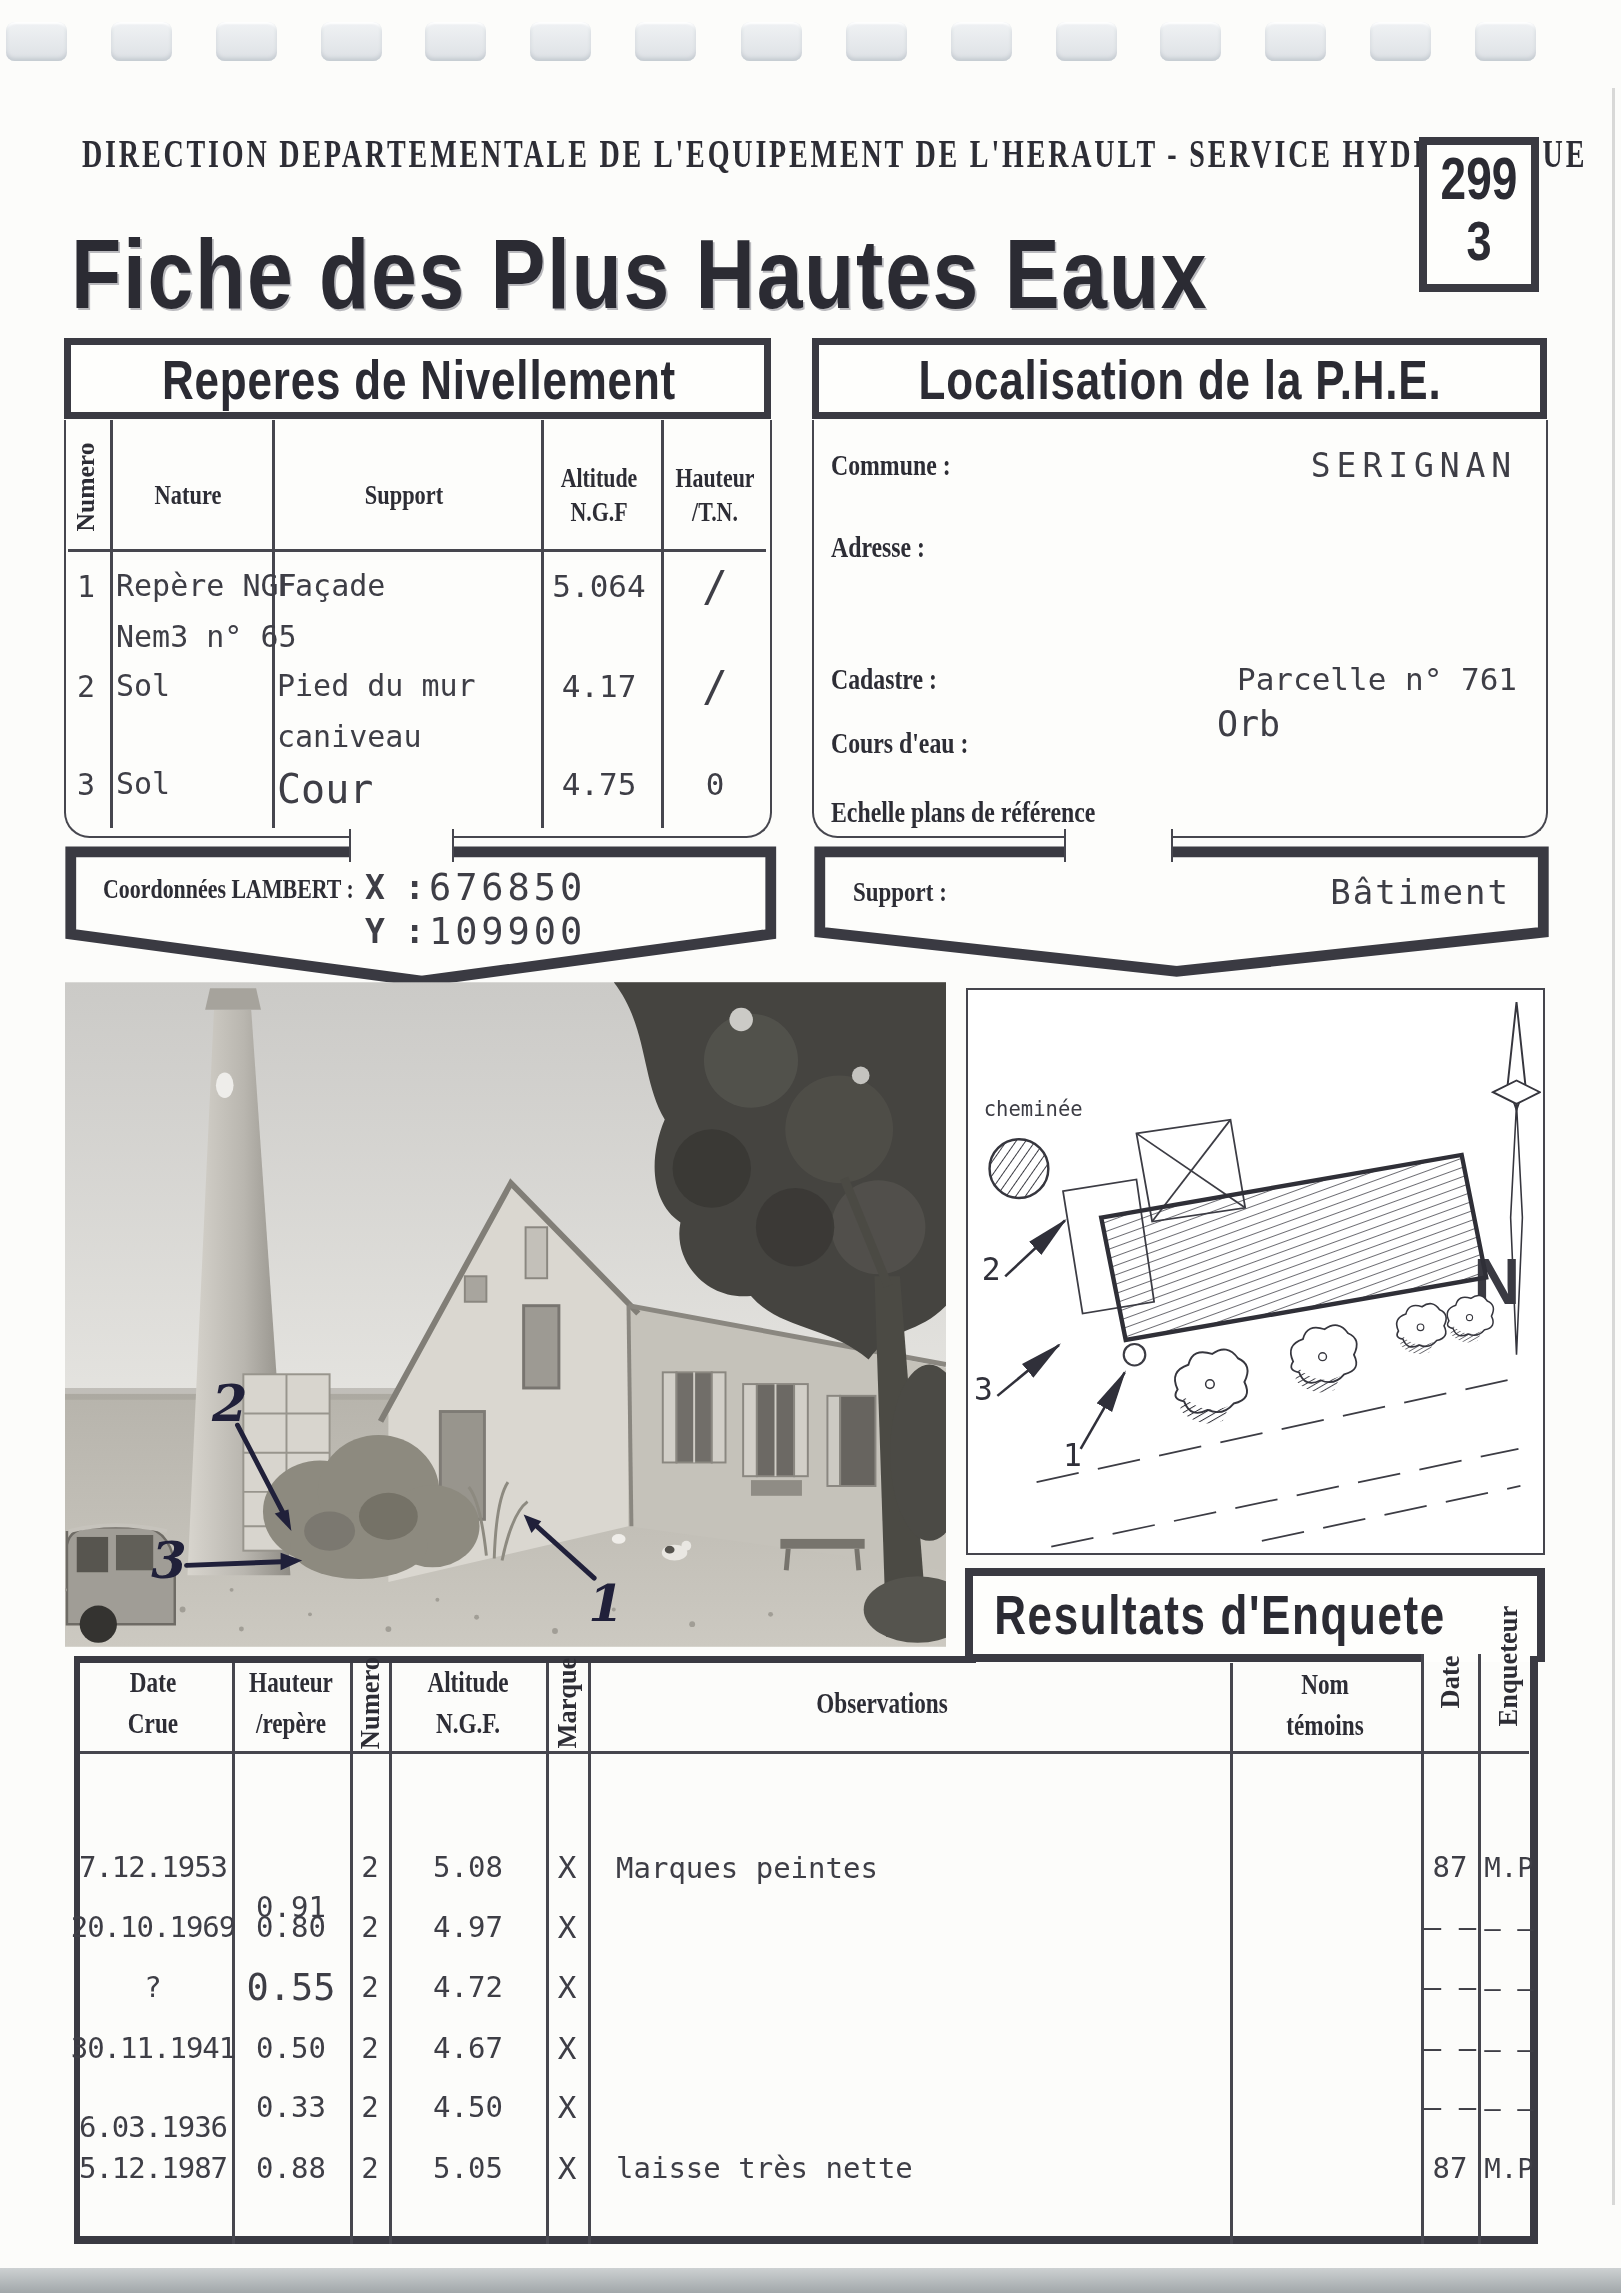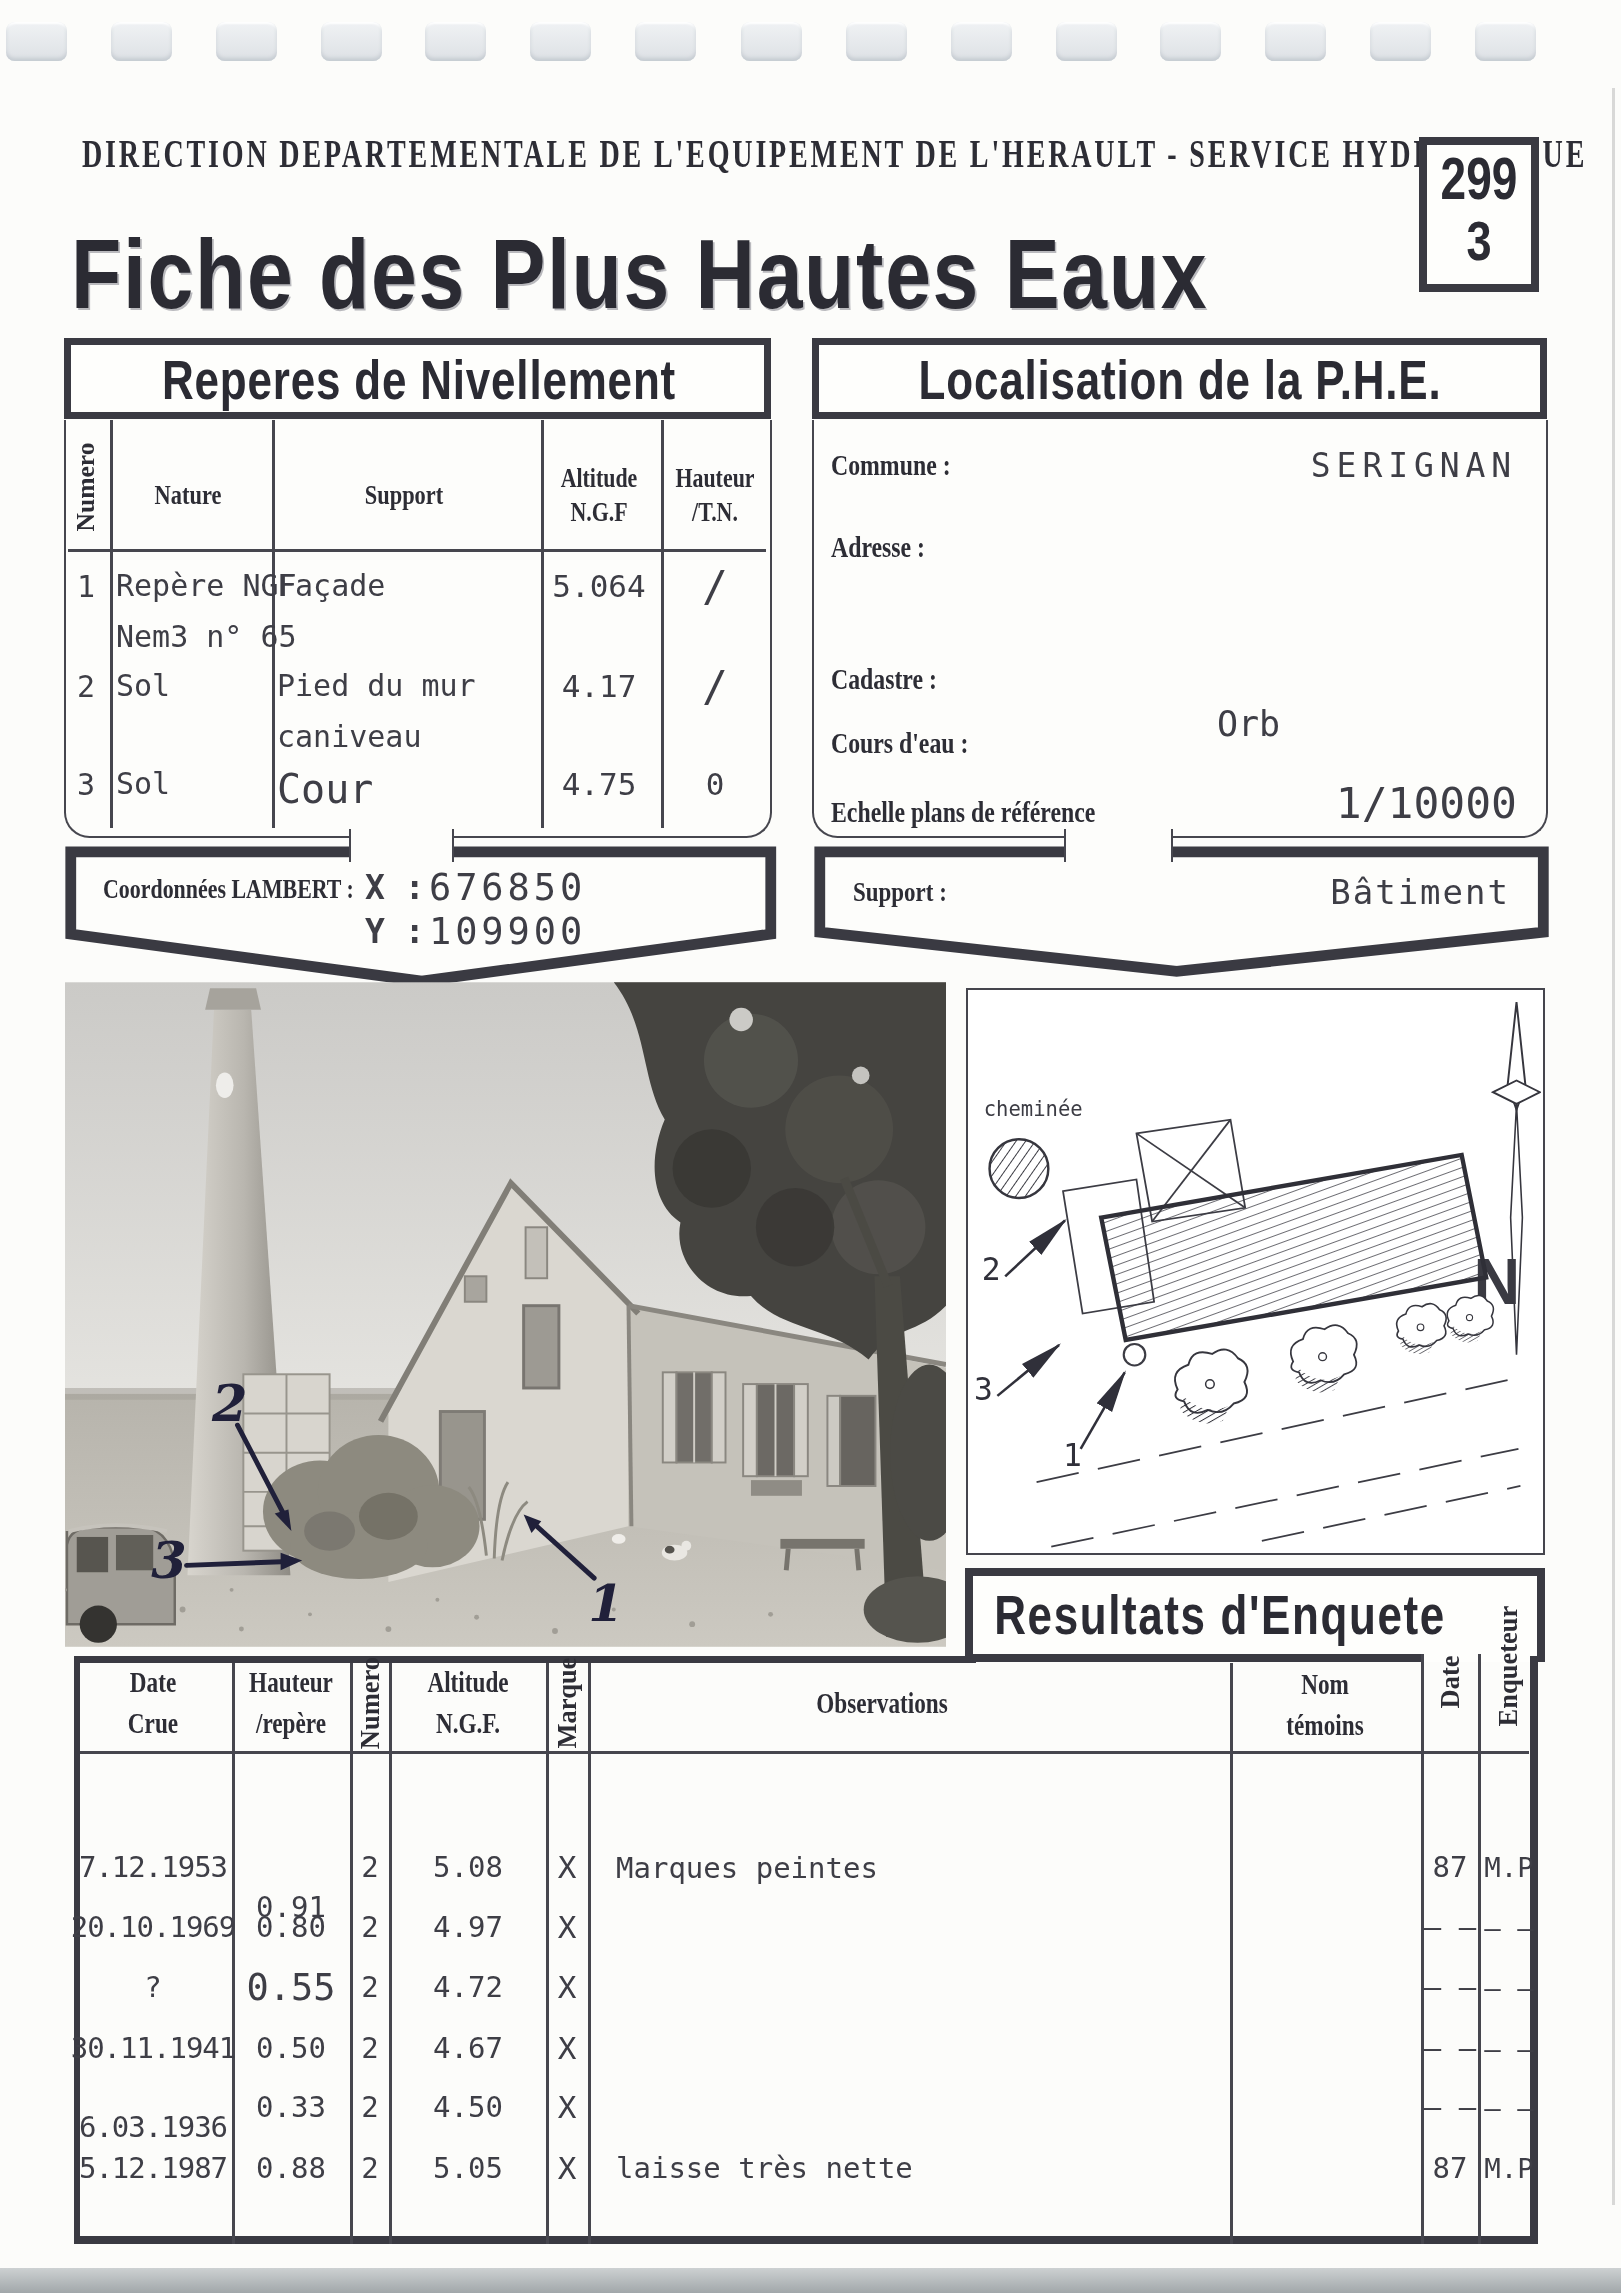--- a/index.html
+++ b/index.html
@@ -105,26 +105,26 @@
   <div class="abs sans ccx8" style="left:1180px;top:380px;font-weight:800;font-size:55px;letter-spacing:1px;">Localisation de la P.H.E.</div>
 
   <div class="panelbody" style="left:812px;top:420px;width:732px;height:416px;"></div>
 
   <div class="abs stamp ol" style="left:831px;top:449px;font-size:29px;transform:scaleX(.82);">Commune :</div>
   <div class="abs plot" style="left:980px;top:446px;width:537px;text-align:right;font-size:33px;letter-spacing:5.9px;">SERIGNAN</div>
 
   <div class="abs stamp ol" style="left:831px;top:531px;font-size:29px;transform:scaleX(.82);">Adresse :</div>
 
   <div class="abs stamp ol" style="left:831px;top:663px;font-size:29px;transform:scaleX(.82);">Cadastre :</div>
+  <div class="abs plot" style="left:980px;top:661px;width:537px;text-align:right;font-size:31px;">Parcelle n° 761</div>
 
   <div class="abs stamp ol" style="left:831px;top:727px;font-size:29px;transform:scaleX(.82);">Cours d'eau :</div>
   <div class="abs plot" style="left:980px;top:704px;width:537px;text-align:center;font-size:35px;">Orb</div>
 
   <div class="abs stamp ol" style="left:831px;top:796px;font-size:29px;transform:scaleX(.82);">Echelle plans de référence</div>
-  <div class="abs plot" style="left:980px;top:778px;width:537px;text-align:right;font-size:43px;">1/10000</div>
 
   <svg class="abs" style="left:59px;top:838px;" width="1500" height="157" viewBox="0 0 1530 160">
     <polygon points="12,14 726,14 726,98 370,146 12,98" fill="#fdfdfb" stroke="#3a3a42" stroke-width="11" stroke-linejoin="miter"></polygon>
     <polygon points="776,14 1514,14 1514,96 1140,136 776,96" fill="#fdfdfb" stroke="#3a3a42" stroke-width="11" stroke-linejoin="miter"></polygon>
   </svg>
 
   <div class="tab" style="left:349px;top:829px;width:101px;height:33px;"></div>
   <div class="tab" style="left:1064px;top:829px;width:105px;height:33px;"></div>
 
   <div class="abs stamp ol" style="left:103px;top:874px;font-size:27.4px;transform:scaleX(.8);">Coordonnées LAMBERT :</div>

